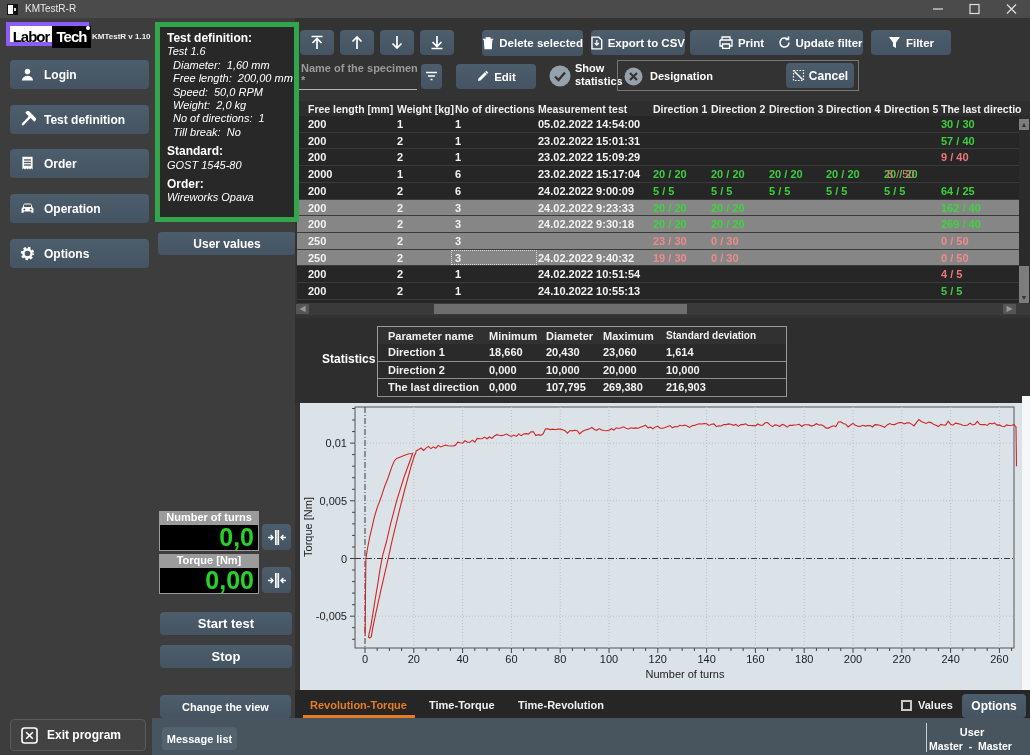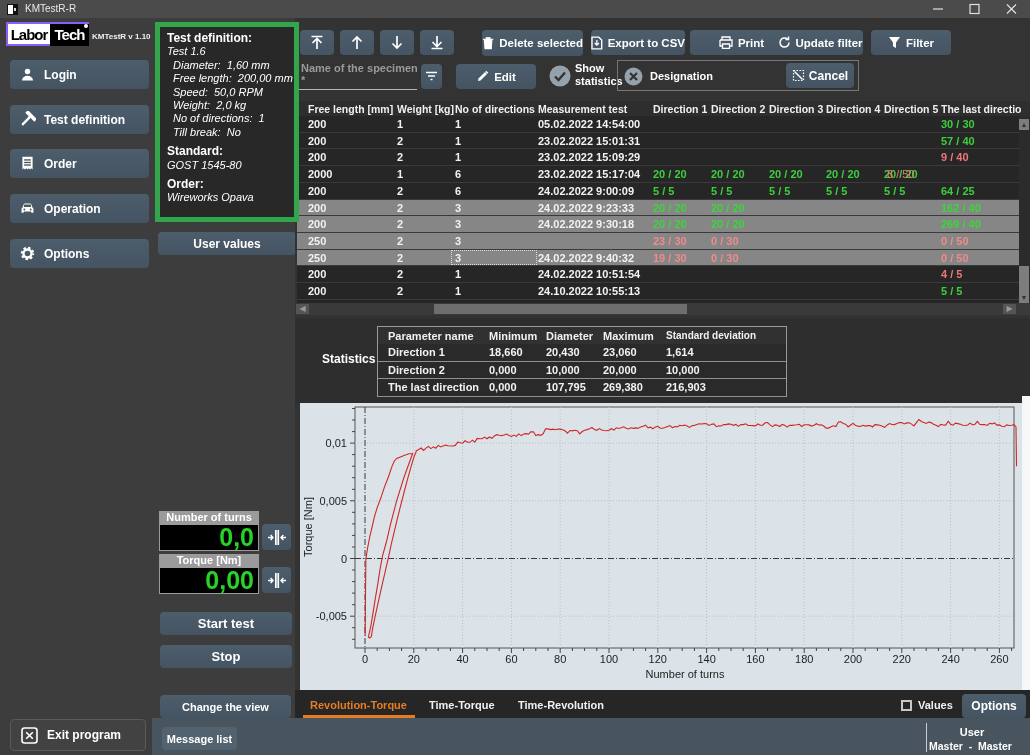--- a/index.html
+++ b/index.html
@@ -32,21 +32,21 @@
   <div class="abs" style="left:25px;top:3px;font-size:10px;">KMTestR-R</div>
   <svg class="abs" style="left:928px;top:0" width="102" height="18" viewBox="0 0 102 18">
     <line x1="5" y1="9" x2="15" y2="9" stroke="#e0e0e0" stroke-width="1.2"></line>
     <rect x="42" y="4.5" width="9" height="9" fill="none" stroke="#e0e0e0" stroke-width="1.2"></rect>
     <path d="M79 4.5 L88 13.5 M88 4.5 L79 13.5" stroke="#e0e0e0" stroke-width="1.2"></path>
   </svg>
 </div>
 
 <div id="sidebar">
 
-  <div class="abs" style="left:6px;top:4px;width:83px;height:24px;background:#fff;border:2px solid #8b5cf6;">
+  <div class="abs" style="left:6px;top:4px;width:83px;height:24px;background:#fff;border:4px solid #8b5cf6;">
     <div class="abs" style="left:0;top:0;width:42px;height:22px;color:#000;font-weight:bold;font-size:15px;letter-spacing:-1px;text-align:center;line-height:22px;">Labor</div>
     <div class="abs" style="left:42px;top:0;width:39px;height:22px;background:#000;color:#fff;font-weight:bold;font-size:15px;letter-spacing:-1px;text-align:center;line-height:22px;">Tech</div>
     <div class="abs" style="left:76px;top:0px;width:4px;height:4px;border-radius:50%;background:#fff;"></div>
   </div>
   <div class="abs" style="left:92px;top:14px;color:#f0f0f0;font-size:8px;font-weight:bold;white-space:nowrap;">KMTestR v 1.10</div>
 
   <div class="mbtn" style="top:42px;">
     <svg width="17" height="17" viewBox="0 0 20 20">
         <circle cx="10" cy="6.5" r="3.2" fill="#fff"></circle>
         <path d="M3.5 17 a6.5 5.5 0 0 1 13 0 z" fill="#fff"></path>

